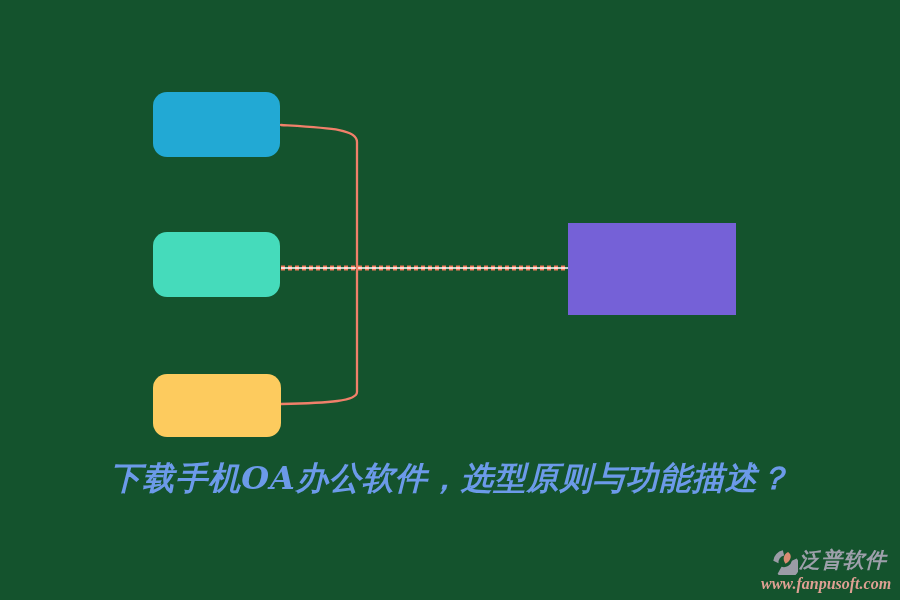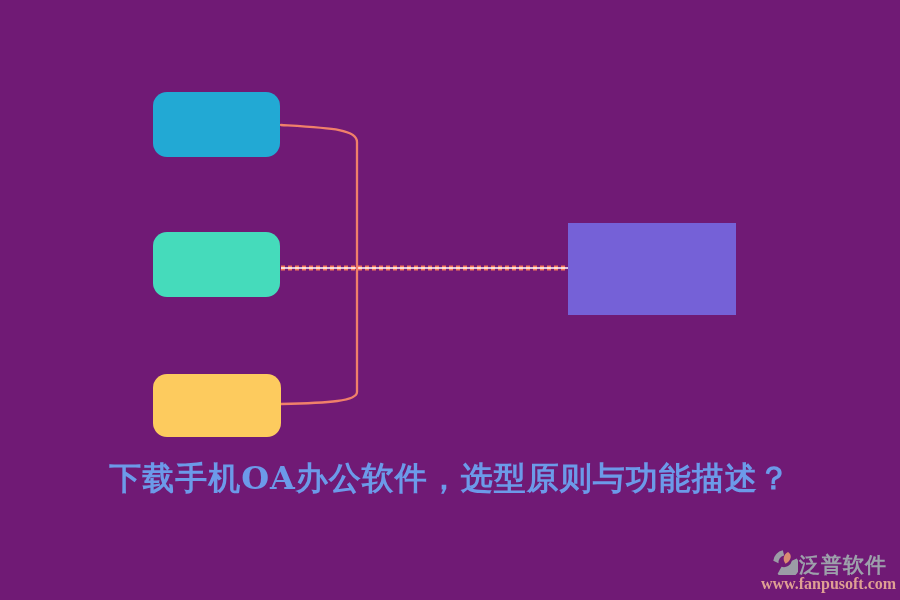--- a/index.html
+++ b/index.html
@@ -7,21 +7,22 @@
     padding: 0;
     width: 900px;
     height: 600px;
     overflow: hidden;
     font-family: "DejaVu Sans", "Liberation Sans", sans-serif;
   }
   .canvas {
     position: relative;
     width: 900px;
     height: 600px;
-    background: #701a75;
+    background: #14532d;
+    font-style: italic;
   }
   .connector-layer {
     position: absolute;
     left: 0; top: 0;
     width: 900px; height: 600px;
     pointer-events: none;
   }
   .node {
     position: absolute;
     border-radius: 14px;
@@ -44,21 +45,21 @@
   .logo {
     position: absolute;
     right: 13px;
     bottom: 8px;
     width: 126px;
     text-align: right;
     line-height: 1;
   }
   .logo-row {
     display: flex;
-    align-items: flex-end;
+    align-items: flex-start;
     justify-content: flex-end;
     margin-top: 44px;
   }
   .logo-mark {
     width: 26px;
     height: 26px;
     margin-right: 1px;
     flex: 0 0 auto;
   }
   .logo-name {

